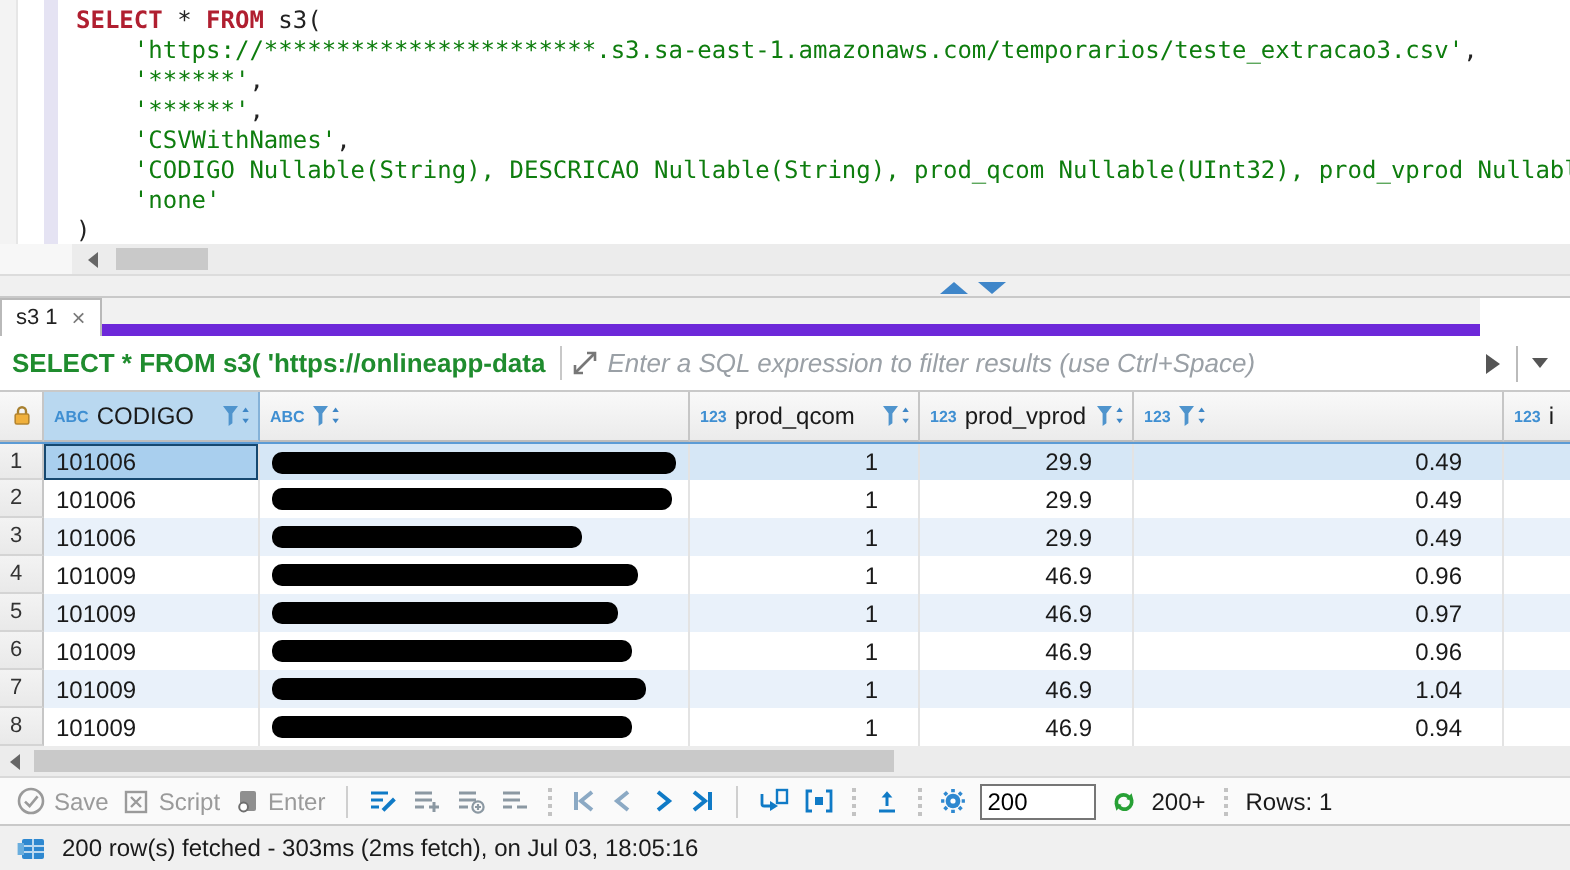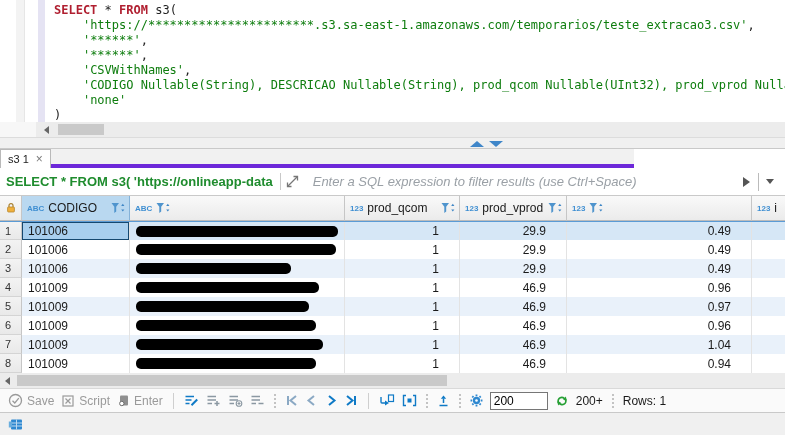--- a/index.html
+++ b/index.html
@@ -1,45 +1,45 @@
 <!DOCTYPE html>
 <html><head>
 <meta charset="utf-8">
 <style>
   html,body{margin:0;padding:0;background:#fff;}
   .app{position:relative;width:785px;height:435px;overflow:hidden;background:#fff;
        font-family:"Liberation Sans",sans-serif;color:#1a1a1a;}
   
-  .editor{position:absolute;left:16px;top:0;width:752px;height:122px;background:#fff;}
+  .editor{position:absolute;left:0;top:0;width:752px;height:122px;background:#fff;}
   .editor-strip{position:absolute;left:0;top:0;width:8px;height:122px;background:#f3f3f3;border-right:1px solid #e6e6e6;}
   .editor-ruler{position:absolute;left:22px;top:0;width:7px;height:122px;background:#e5e3f3;}
   .code{position:absolute;left:38px;top:3px;font-family:"DejaVu Sans Mono",monospace;font-size:12px;line-height:15px;white-space:pre;}
   .tok-kw{color:#b01f30;font-weight:bold;}
   .tok-str{color:#0e7d0e;}
   .tok-p{color:#222;}
   
   .hscroll{position:absolute;left:0;width:785px;height:15px;}
   .editor-hscroll{top:122px;background:#f7f7f7;}
   .editor-hscroll .track{position:absolute;left:36px;right:0;top:0;height:15px;background:#ececec;}
   .grid-hscroll{top:373px;background:#ececec;}
   .scroll-arrow{position:absolute;top:4px;width:0;height:0;border-top:4px solid transparent;border-bottom:4px solid transparent;border-right:5px solid #666;}
   .thumb{position:absolute;top:2px;height:11px;background:#c9c9c9;}
   
   .sash{position:absolute;left:0;top:137px;width:785px;height:12px;background:#f0f0f0;border-top:1px solid #dcdcdc;border-bottom:1px solid #c9c9c9;box-sizing:border-box;}
   .tri-up{position:absolute;top:3px;width:0;height:0;border-left:7px solid transparent;border-right:7px solid transparent;border-bottom:6px solid #3f86c9;}
   .tri-down{position:absolute;top:3px;width:0;height:0;border-left:7px solid transparent;border-right:7px solid transparent;border-top:6px solid #3f86c9;}
   
-  .tabbar{position:absolute;left:0;top:149px;width:634px;height:19px;background:#f1f1f1;border-bottom:4px solid #6d28d9;box-sizing:border-box;}
+  .tabbar{position:absolute;left:0;top:149px;width:740px;height:19px;background:#f1f1f1;border-bottom:6px solid #6d28d9;box-sizing:border-box;}
   .tab{position:absolute;left:0;top:0;height:19px;background:#fff;border:1px solid #b9b9b9;border-bottom:none;box-sizing:border-box;display:flex;align-items:center;padding:0 7px;gap:7px;font-size:11px;color:#222;}
   .tab-close{color:#7a7a7a;font-size:12px;line-height:1;cursor:default;}
   
   .filterbar{position:absolute;left:0;top:168px;width:785px;height:28px;background:#fff;border-bottom:1px solid #c9c9c9;box-sizing:border-box;display:flex;align-items:center;padding:0 4px 0 6px;}
   .filter-prefix{font-size:13px;font-weight:bold;color:#1f8c2e;white-space:pre;}
   .fb-div{width:1px;height:17px;background:#c8c8c8;margin:0 5px 0 7px;}
-  .filter-placeholder{flex:1;font-size:13px;font-style:italic;color:#9aa0a6;margin-left:14px;white-space:nowrap;overflow:hidden;}
+  .filter-placeholder{flex:1;font-size:13px;font-style:italic;color:#9aa0a6;margin-left:5px;white-space:nowrap;overflow:hidden;}
   .play{width:0;height:0;border-top:5px solid transparent;border-bottom:5px solid transparent;border-left:7px solid #555;margin:0 8px;}
   .fb-div2{width:1px;height:18px;background:#bbb;}
   .caret{width:0;height:0;border-left:4px solid transparent;border-right:4px solid transparent;border-top:5px solid #555;margin:0 7px;}
   
   .ghead{position:absolute;left:0;top:196px;width:785px;height:25px;display:flex;}
   .hcell{box-sizing:border-box;height:25px;background:linear-gradient(#f9f9f9,#ebebeb);border-right:1px solid #c6c6c6;border-bottom:1px solid #bcbcbc;display:flex;align-items:center;padding:0 3px 0 5px;gap:4px;font-size:12px;overflow:hidden;}
   .hnum{width:22px;justify-content:center;padding:0;}
   .hsel{background:#b9d8f0;border-right-color:#85b2d8;}
   .ctype{font-size:8px;font-weight:bold;color:#3f8fd2;flex:none;}
   .cname{flex:1;white-space:nowrap;overflow:hidden;}
@@ -368,15 +368,16 @@
     <span class="dsep"></span>
     <span class="dark">Rows: 1</span>
   </div>
 
   <div class="statusbar">
     <svg width="15" height="13" viewBox="0 0 15 13">
         <rect x="3" y="1.5" width="11" height="10" rx="1" fill="#2e88d0"></rect>
         <path d="M3 5 H14 M3 8 H14 M8.5 1.5 V11.5" stroke="#bcd9f0" stroke-width="1"></path>
         <rect x="0.8" y="3.5" width="3.2" height="6" fill="#6aaede"></rect>
       </svg>
+    <span>200 row(s) fetched - 303ms (2ms fetch), on Jul 03, 18:05:16</span>
   </div>
 
 </div>
 
 </body></html>

